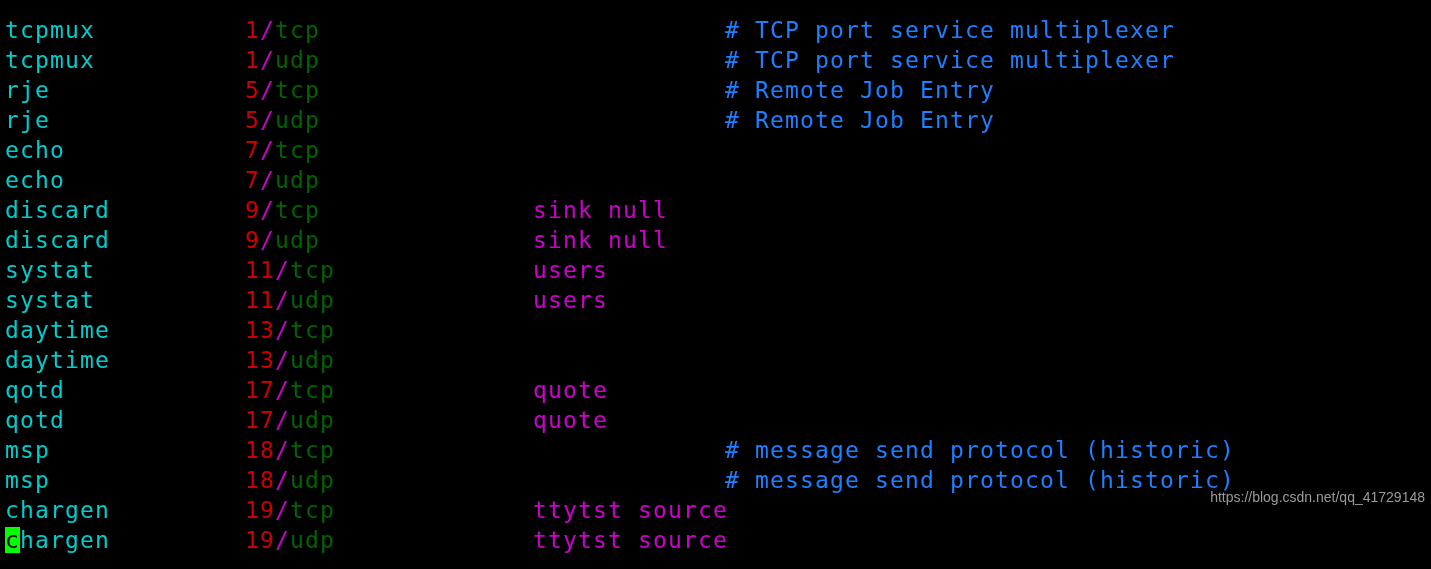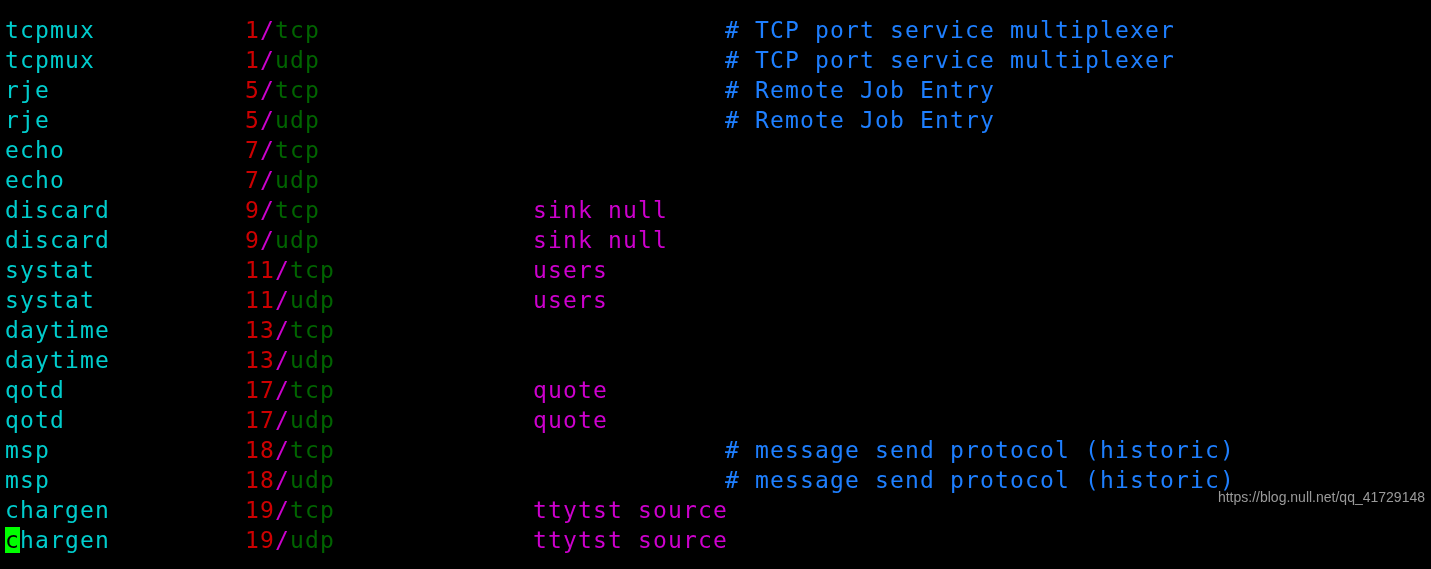--- a/index.html
+++ b/index.html
@@ -68,14 +68,14 @@
     font-size: 14px;
     letter-spacing: 0px;
     white-space: nowrap;
   }
 </style>
 </head>
 <body>
 
 <div id="terminal">
   <div id="screen" style="font-size: 23px; line-height: 30px; letter-spacing: 1.153px;"><div class="line"><span class="seg c-service">tcpmux</span><span class="seg ">          </span><span class="seg c-port">1</span><span class="seg c-slash">/</span><span class="seg c-proto">tcp</span><span class="seg ">                           </span><span class="seg c-comment"># TCP port service multiplexer</span></div><div class="line"><span class="seg c-service">tcpmux</span><span class="seg ">          </span><span class="seg c-port">1</span><span class="seg c-slash">/</span><span class="seg c-proto">udp</span><span class="seg ">                           </span><span class="seg c-comment"># TCP port service multiplexer</span></div><div class="line"><span class="seg c-service">rje</span><span class="seg ">             </span><span class="seg c-port">5</span><span class="seg c-slash">/</span><span class="seg c-proto">tcp</span><span class="seg ">                           </span><span class="seg c-comment"># Remote Job Entry</span></div><div class="line"><span class="seg c-service">rje</span><span class="seg ">             </span><span class="seg c-port">5</span><span class="seg c-slash">/</span><span class="seg c-proto">udp</span><span class="seg ">                           </span><span class="seg c-comment"># Remote Job Entry</span></div><div class="line"><span class="seg c-service">echo</span><span class="seg ">            </span><span class="seg c-port">7</span><span class="seg c-slash">/</span><span class="seg c-proto">tcp</span></div><div class="line"><span class="seg c-service">echo</span><span class="seg ">            </span><span class="seg c-port">7</span><span class="seg c-slash">/</span><span class="seg c-proto">udp</span></div><div class="line"><span class="seg c-service">discard</span><span class="seg ">         </span><span class="seg c-port">9</span><span class="seg c-slash">/</span><span class="seg c-proto">tcp</span><span class="seg ">           </span><span class="seg c-alias">sink null</span></div><div class="line"><span class="seg c-service">discard</span><span class="seg ">         </span><span class="seg c-port">9</span><span class="seg c-slash">/</span><span class="seg c-proto">udp</span><span class="seg ">           </span><span class="seg c-alias">sink null</span></div><div class="line"><span class="seg c-service">systat</span><span class="seg ">          </span><span class="seg c-port">11</span><span class="seg c-slash">/</span><span class="seg c-proto">tcp</span><span class="seg ">          </span><span class="seg c-alias">users</span></div><div class="line"><span class="seg c-service">systat</span><span class="seg ">          </span><span class="seg c-port">11</span><span class="seg c-slash">/</span><span class="seg c-proto">udp</span><span class="seg ">          </span><span class="seg c-alias">users</span></div><div class="line"><span class="seg c-service">daytime</span><span class="seg ">         </span><span class="seg c-port">13</span><span class="seg c-slash">/</span><span class="seg c-proto">tcp</span></div><div class="line"><span class="seg c-service">daytime</span><span class="seg ">         </span><span class="seg c-port">13</span><span class="seg c-slash">/</span><span class="seg c-proto">udp</span></div><div class="line"><span class="seg c-service">qotd</span><span class="seg ">            </span><span class="seg c-port">17</span><span class="seg c-slash">/</span><span class="seg c-proto">tcp</span><span class="seg ">          </span><span class="seg c-alias">quote</span></div><div class="line"><span class="seg c-service">qotd</span><span class="seg ">            </span><span class="seg c-port">17</span><span class="seg c-slash">/</span><span class="seg c-proto">udp</span><span class="seg ">          </span><span class="seg c-alias">quote</span></div><div class="line"><span class="seg c-service">msp</span><span class="seg ">             </span><span class="seg c-port">18</span><span class="seg c-slash">/</span><span class="seg c-proto">tcp</span><span class="seg ">                          </span><span class="seg c-comment"># message send protocol (historic)</span></div><div class="line"><span class="seg c-service">msp</span><span class="seg ">             </span><span class="seg c-port">18</span><span class="seg c-slash">/</span><span class="seg c-proto">udp</span><span class="seg ">                          </span><span class="seg c-comment"># message send protocol (historic)</span></div><div class="line"><span class="seg c-service">chargen</span><span class="seg ">         </span><span class="seg c-port">19</span><span class="seg c-slash">/</span><span class="seg c-proto">tcp</span><span class="seg ">          </span><span class="seg c-alias">ttytst source</span></div><div class="line"><span class="seg cursor">c</span><span class="seg c-service">hargen</span><span class="seg ">         </span><span class="seg c-port">19</span><span class="seg c-slash">/</span><span class="seg c-proto">udp</span><span class="seg ">          </span><span class="seg c-alias">ttytst source</span></div></div>
-  <div id="watermark">https://blog.null.net/qq_41729148</div>
+  <div id="watermark">https://blog.csdn.net/qq_41729148</div>
 </div>
 
 </body></html>

